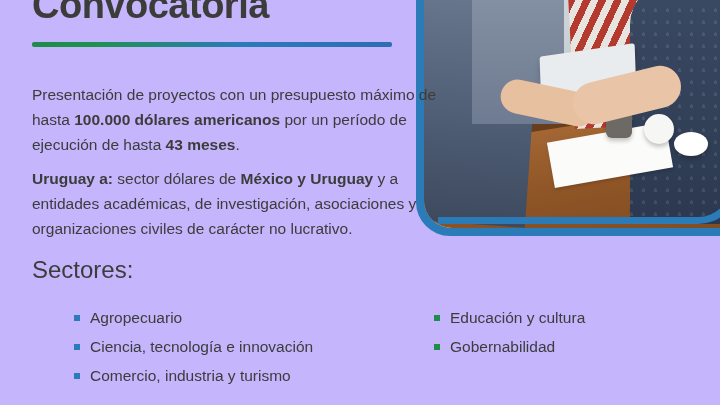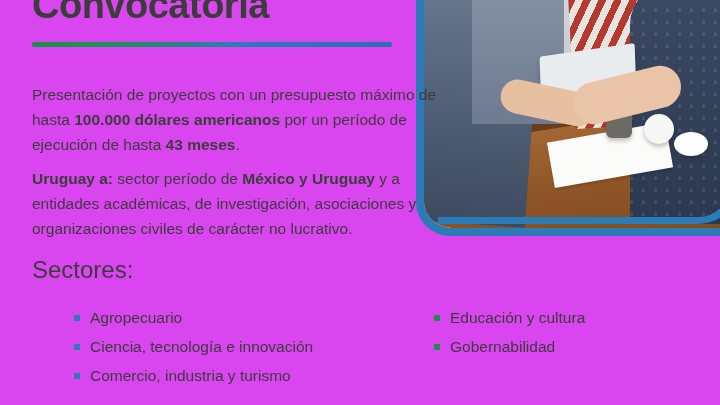--- a/index.html
+++ b/index.html
@@ -12,21 +12,21 @@
     overflow: hidden;
     background: #ffffff;
     font-family: "Liberation Sans", sans-serif;
     color: #3c3c3b;
     position: relative;
   }
 
   .page {
     position: absolute;
     inset: 0;
-    background: #d946ef;
+    background: #c4b5fd;
   }
 
   
   .content {
     position: absolute;
     left: 32px;
     top: 0;
     width: 430px;
   }
 
@@ -307,21 +307,21 @@
 
     <h1 class="title">Convocatoria</h1>
 
     <div class="rule"></div>
 
     <p class="para para-1">
       <span>Presentación de proyectos con un presupuesto máximo de hasta </span><b>100.000 dólares americanos</b><span> por un período de ejecución de hasta </span><b>43 meses</b><span>.</span>
     </p>
 
     <p class="para para-2">
-      <b>Uruguay a:</b><span> sector período de </span><b>México y Uruguay</b><span> y a entidades académicas, de investigación, asociaciones y organizaciones civiles de carácter no lucrativo.</span>
+      <b>Uruguay a:</b><span> sector dólares de </span><b>México y Uruguay</b><span> y a entidades académicas, de investigación, asociaciones y organizaciones civiles de carácter no lucrativo.</span>
     </p>
 
     <div class="sectors-title">Sectores:</div>
   </div>
 
   <div class="lists">
     <div class="list-col col-1">
       <div class="list-item">
         <span class="bullet"></span>
         <span>Agropecuario</span>

